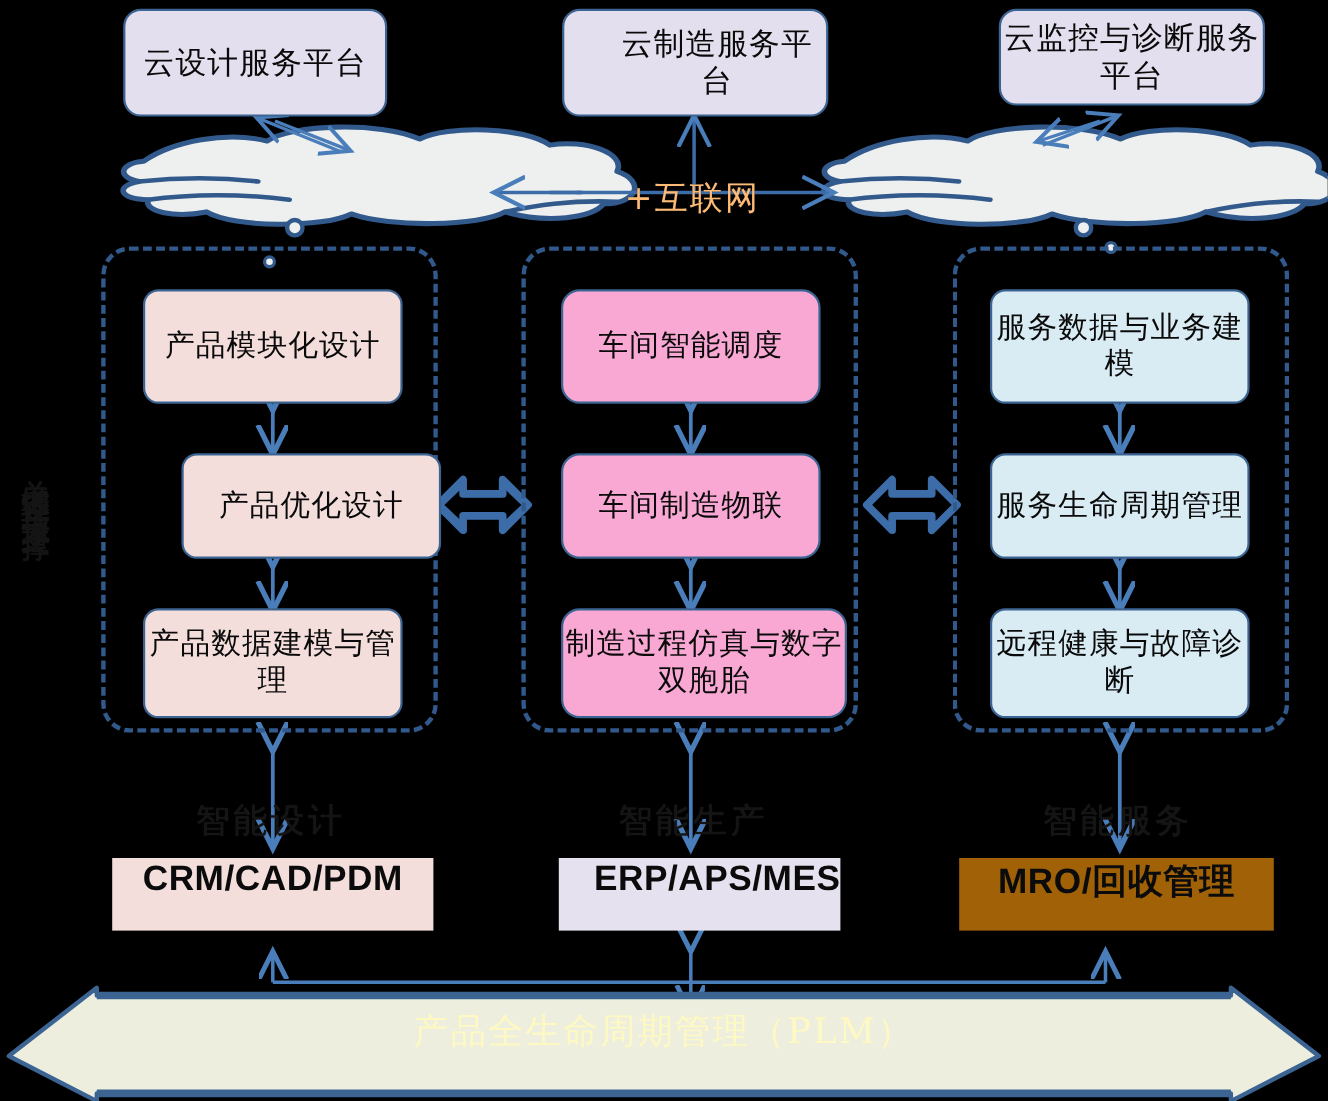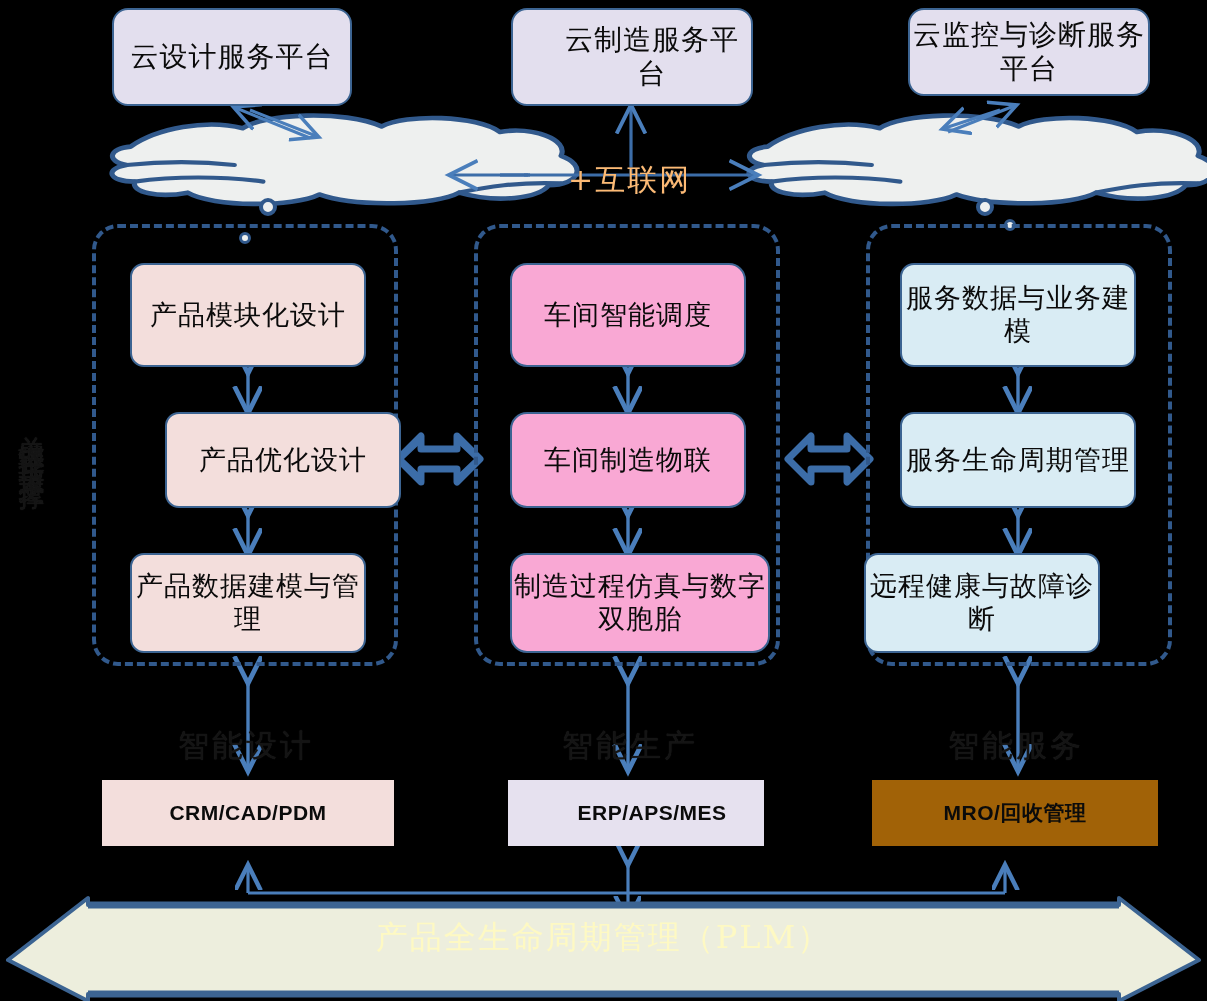--- a/index.html
+++ b/index.html
@@ -27,23 +27,23 @@
 
   
   .dashgroup{
     position:absolute;box-sizing:border-box;
     border:4px dashed #31598c;border-radius:26px;background:transparent;
   }
 
   
   .flatbox{
     position:absolute;box-sizing:border-box;
-    display:flex;align-items:center;justify-content:center;
+    display:flex;align-items:flex-start;justify-content:center;
     font-family:"Liberation Sans","DejaVu Sans",sans-serif;
-    font-weight:700;font-size:21px;color:#0b0b0b;letter-spacing:.5px;
+    font-weight:700;font-size:32px;color:#0b0b0b;letter-spacing:.5px;
   }
   .flat-pink{background:#f3dedc;}
   .flat-lav{background:#e6e1ef;padding-left:32px;}
   .flat-cyan{background:#a16207;}
 
   
   .ghost{
     position:absolute;color:#141414;
     font-family:"DejaVu Serif","Liberation Serif",serif;
     font-size:31px;letter-spacing:3px;white-space:nowrap;
@@ -242,21 +242,21 @@
   <div class="node lav" style="left:510px;top:553px;width:260px;height:100px;">
     <span>制造过程仿真与数字双胞胎</span>
   </div>
 
   <div class="node cyan" style="left:900px;top:263px;width:236px;height:104px;">
     <span>服务数据与业务建模</span>
   </div>
   <div class="node cyan" style="left:900px;top:412px;width:236px;height:96px;">
     <span>服务生命周期管理</span>
   </div>
-  <div class="node cyan" style="left:864px;top:553px;width:236px;height:100px;text-align:center;">
+  <div class="node cyan" style="left:900px;top:553px;width:236px;height:100px;text-align:center;">
     <span>远程健康与故障诊断</span>
   </div>
 
   <div class="ghost" style="left:178px;top:725px;">
     <span>智能设计</span>
   </div>
   <div class="ghost" style="left:562px;top:725px;">
     <span>智能生产</span>
   </div>
   <div class="ghost" style="left:948px;top:725px;">

